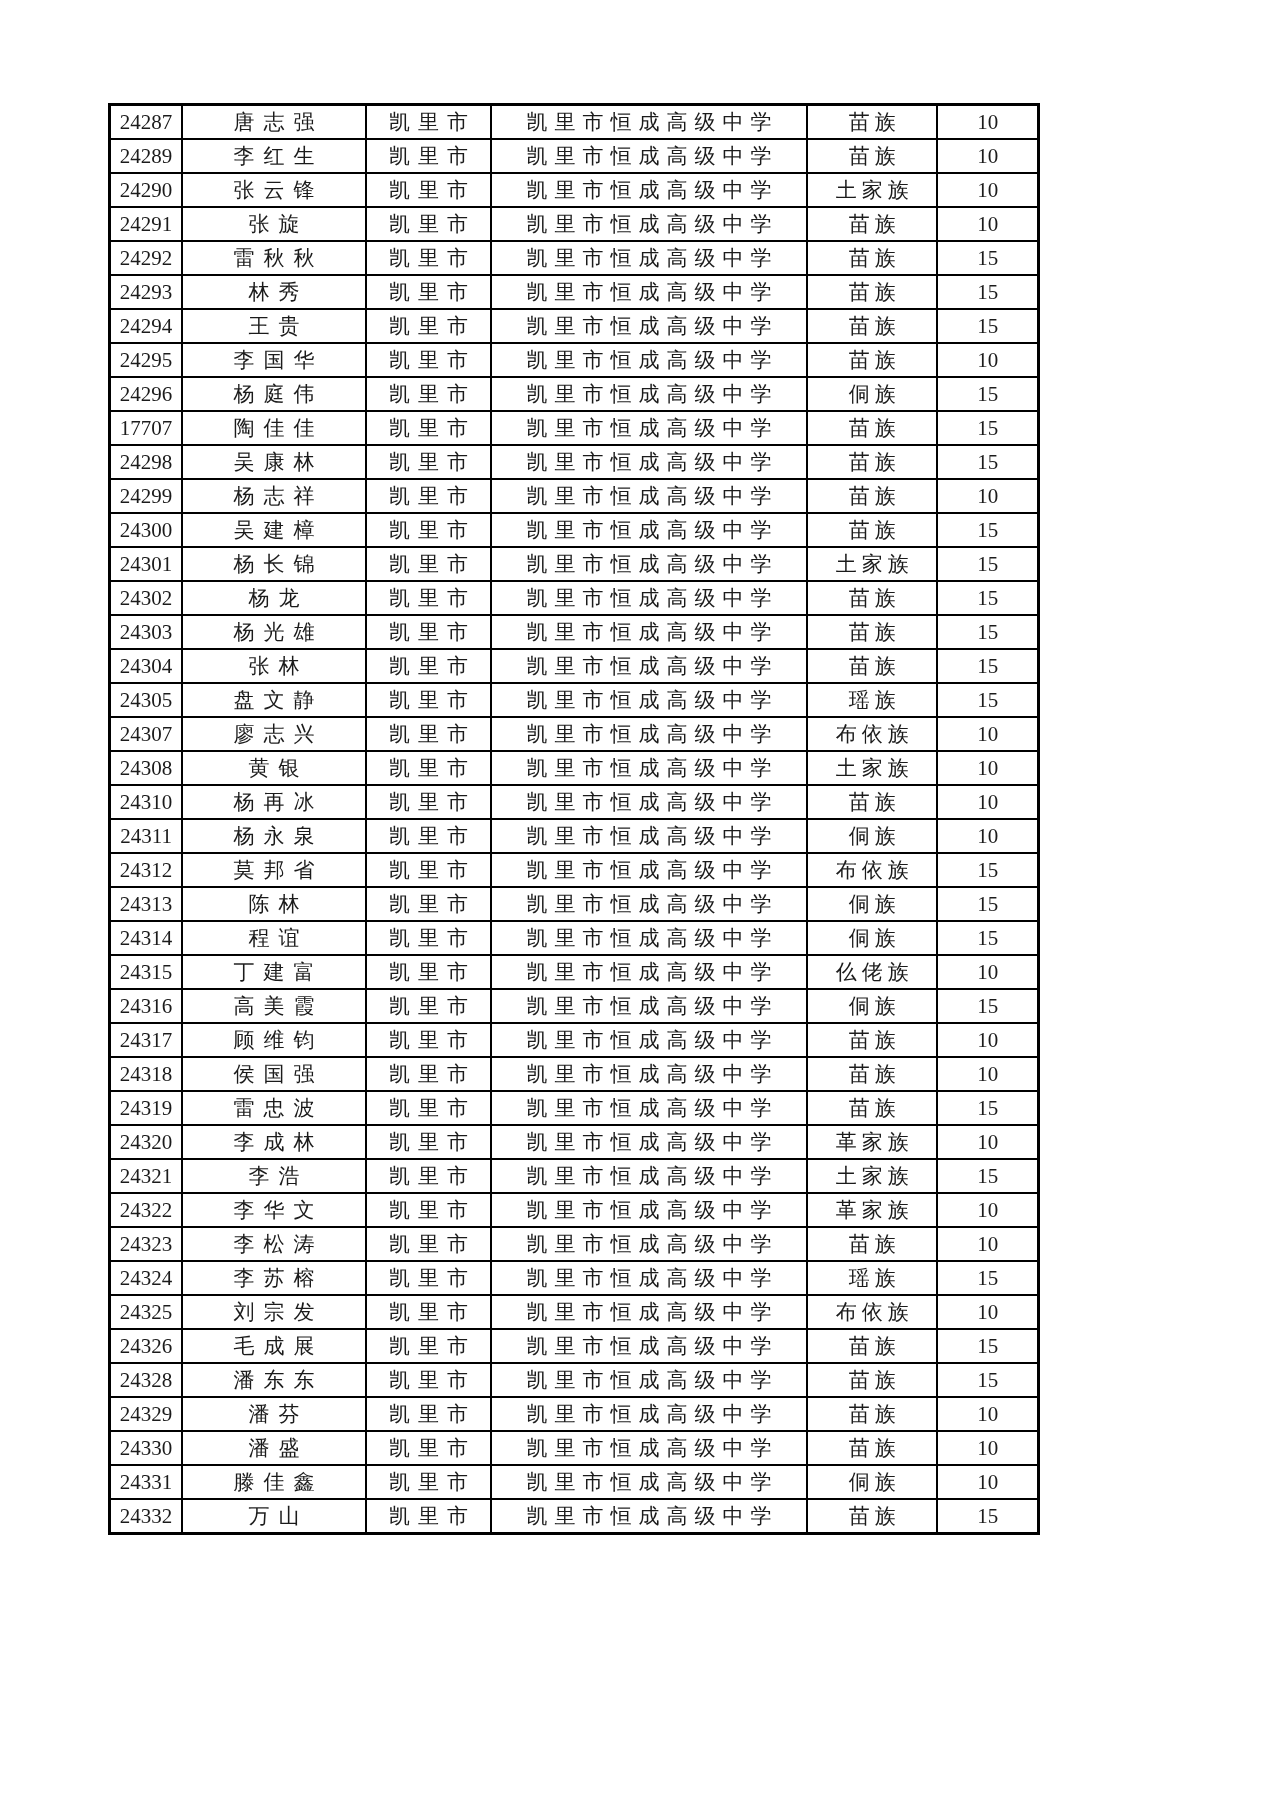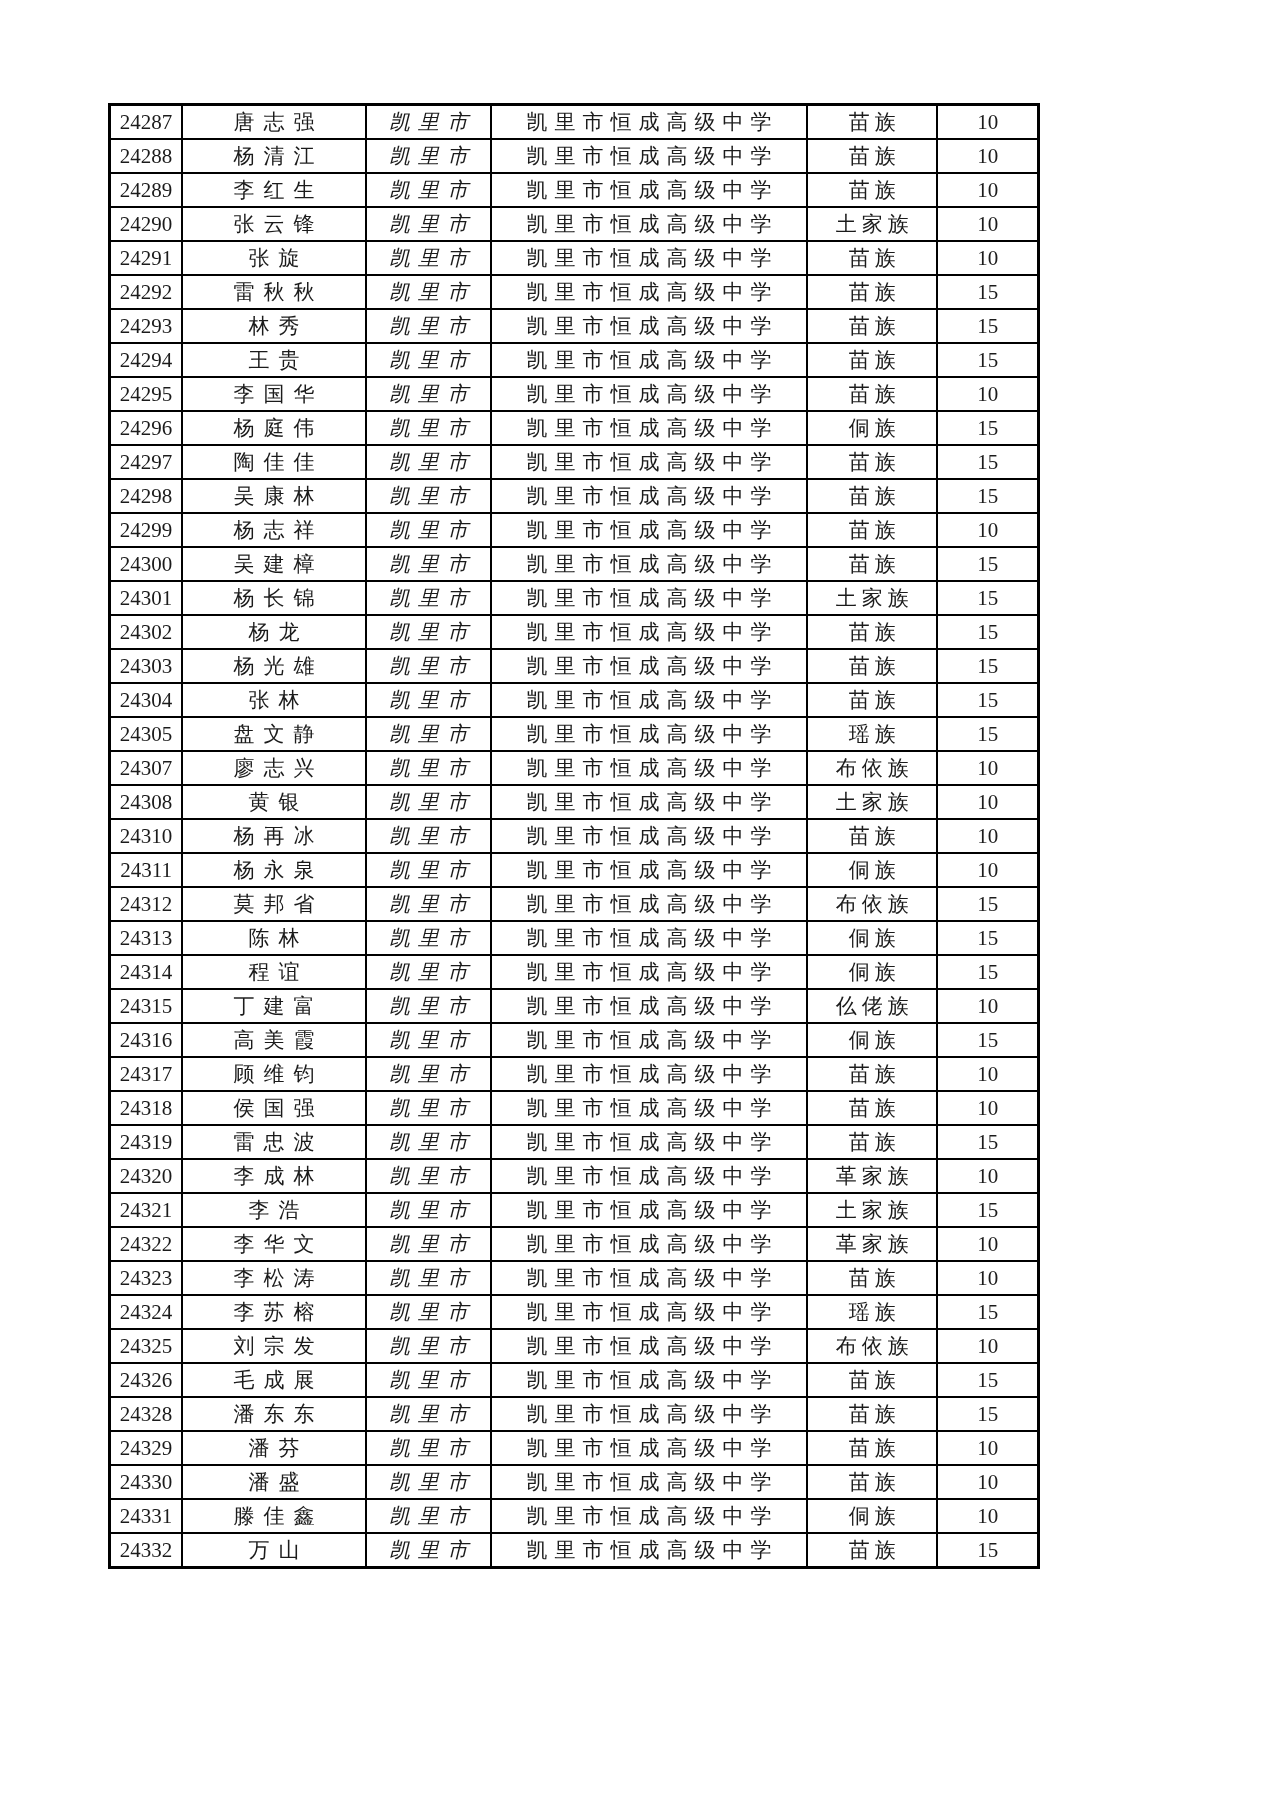--- a/index.html
+++ b/index.html
@@ -29,21 +29,21 @@
     padding: 0;
     text-align: center;
     vertical-align: middle;
     font-size: 21px;
     color: #1b1b1b;
     white-space: nowrap;
     overflow: hidden;
   }
   td.c-id        { font-size: 22px; letter-spacing: 0; }
   td.c-name      { letter-spacing: 9px; text-indent: 9px; }
-  td.c-city      { letter-spacing: 8px; text-indent: 8px; font-style: italic; }
+  td.c-city      { letter-spacing: 8px; text-indent: 8px; }
   td.c-school    { letter-spacing: 7px; text-indent: 7px; font-family: Liberation Serif, serif; }
   td.c-ethnicity { letter-spacing: 5px; text-indent: 5px; }
   td.c-points    { font-size: 22px; }
   .watermark {
     position: absolute;
     left: 1143px;
     top: 1754px;
     width: 112px;
     font-family: "Liberation Sans", "DejaVu Sans", sans-serif;
     font-size: 21px;
@@ -69,28 +69,20 @@
     <tbody>
         <tr>
     <td class="c-id">24287</td>
     <td class="c-name">唐志强</td>
     <td class="c-city">凯里市</td>
     <td class="c-school">凯里市恒成高级中学</td>
     <td class="c-ethnicity">苗族</td>
     <td class="c-points">10</td>
   </tr>
         <tr>
-    <td class="c-id">24288</td>
-    <td class="c-name">杨清江</td>
-    <td class="c-city">凯里市</td>
-    <td class="c-school">凯里市恒成高级中学</td>
-    <td class="c-ethnicity">苗族</td>
-    <td class="c-points">10</td>
-  </tr>
-        <tr>
     <td class="c-id">24289</td>
     <td class="c-name">李红生</td>
     <td class="c-city">凯里市</td>
     <td class="c-school">凯里市恒成高级中学</td>
     <td class="c-ethnicity">苗族</td>
     <td class="c-points">10</td>
   </tr>
         <tr>
     <td class="c-id">24290</td>
     <td class="c-name">张云锋</td>
@@ -141,21 +133,21 @@
   </tr>
         <tr>
     <td class="c-id">24296</td>
     <td class="c-name">杨庭伟</td>
     <td class="c-city">凯里市</td>
     <td class="c-school">凯里市恒成高级中学</td>
     <td class="c-ethnicity">侗族</td>
     <td class="c-points">15</td>
   </tr>
         <tr>
-    <td class="c-id">24297</td>
+    <td class="c-id">17707</td>
     <td class="c-name">陶佳佳</td>
     <td class="c-city">凯里市</td>
     <td class="c-school">凯里市恒成高级中学</td>
     <td class="c-ethnicity">苗族</td>
     <td class="c-points">15</td>
   </tr>
         <tr>
     <td class="c-id">24298</td>
     <td class="c-name">吴康林</td>
     <td class="c-city">凯里市</td>

